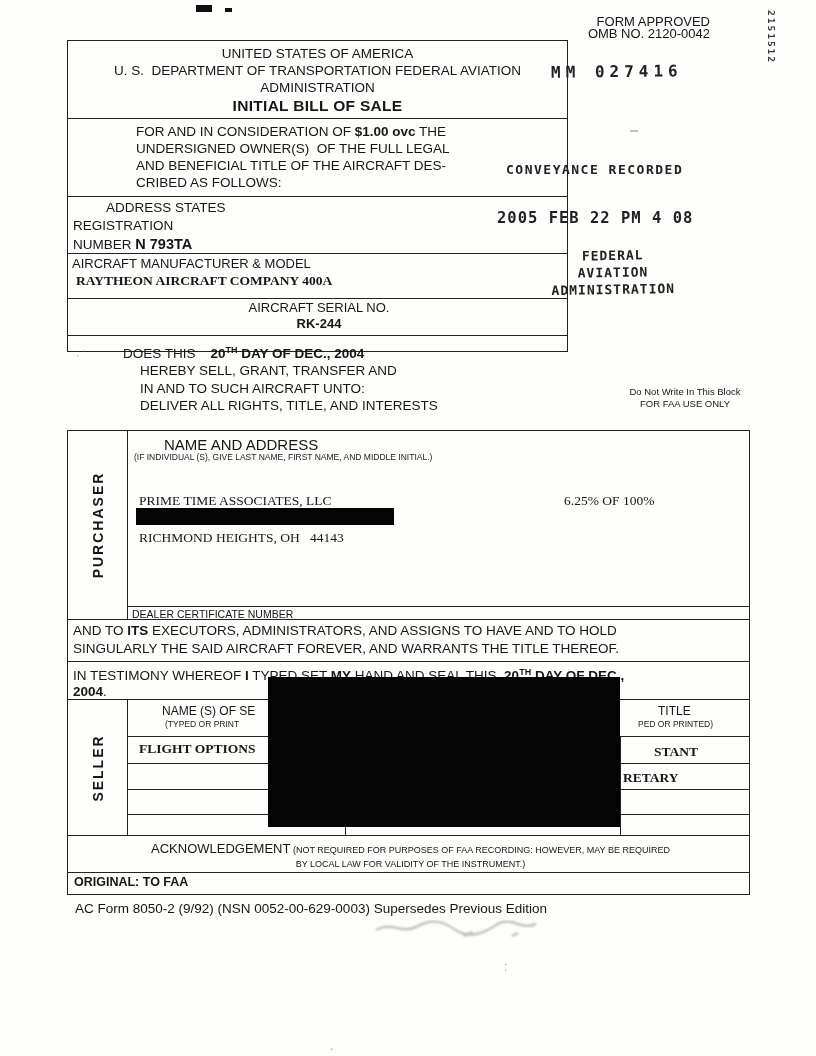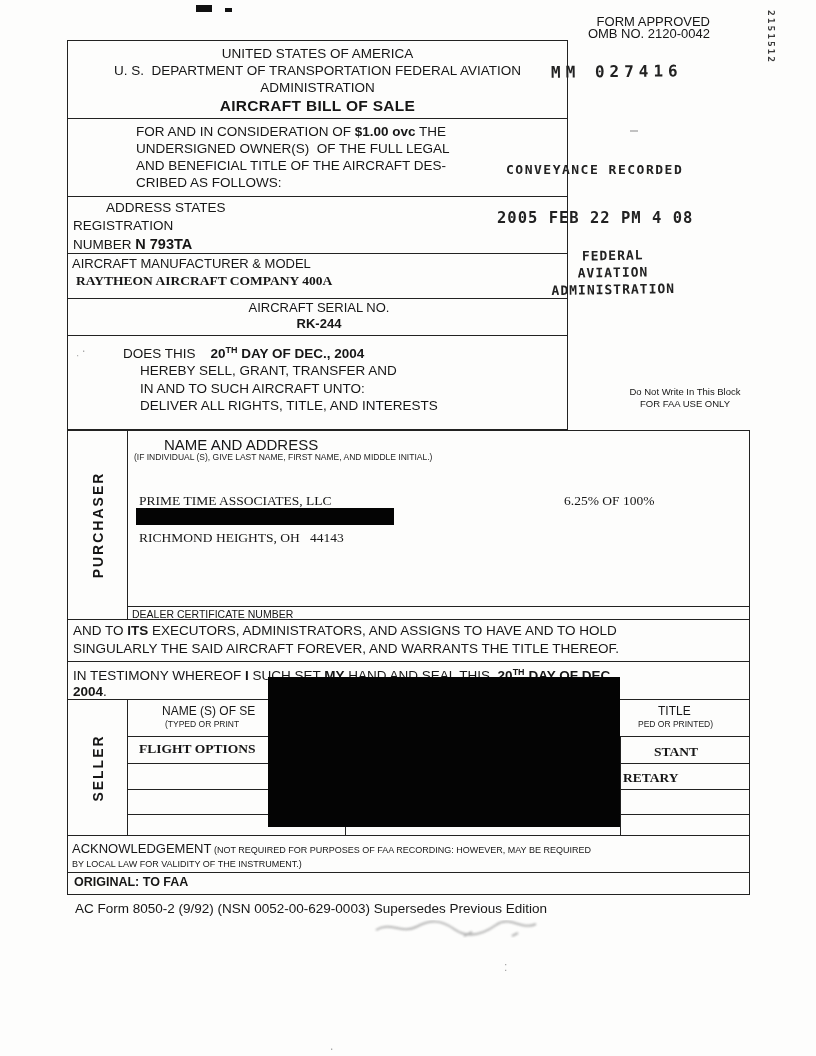--- a/index.html
+++ b/index.html
@@ -50,26 +50,26 @@
   <div class="abs stamp" style="left:548px;top:247px;font-size:13px;letter-spacing:1px;line-height:17px;width:130px;text-align:center;transform:rotate(-1deg);">
     <div class="t">FEDERAL AVIATION</div>
     <div class="t">ADMINISTRATION</div>
   </div>
 
   <div class="abs" style="left:618px;top:386px;width:134px;text-align:center;font-size:9.5px;line-height:11.5px;">
     <div class="t">Do Not Write In This Block</div>
     <div class="t">FOR FAA USE ONLY</div>
   </div>
 
-  <div class="col-box" style="left:67px;top:40px;width:501px;height:390px;">
+  <div class="col-box" style="left:67px;top:40px;width:501px;height:312px;">
 
     <div class="sec" style="height:78px;text-align:center;padding-top:4px;">
       <div class="caps t">UNITED STATES OF AMERICA</div>
       <div class="caps t" style="padding:0 14px;">U. S.  DEPARTMENT OF TRANSPORTATION FEDERAL AVIATION ADMINISTRATION</div>
-      <div class="t" style="font-size:15.5px;font-weight:bold;letter-spacing:.3px;margin-top:1px;">AIRCRAFT BILL OF SALE</div>
+      <div class="t" style="font-size:15.5px;font-weight:bold;letter-spacing:.3px;margin-top:1px;">INITIAL BILL OF SALE</div>
     </div>
 
     <div class="sec" style="height:78px;padding:4px 0 0 68px;">
       <div class="caps"><span class="t">FOR AND IN CONSIDERATION OF </span><b class="t">$1.00 ovc</b><span class="t"> THE</span></div>
       <div class="caps t">UNDERSIGNED OWNER(S)  OF THE FULL LEGAL</div>
       <div class="caps t">AND BENEFICIAL TITLE OF THE AIRCRAFT DES-</div>
       <div class="caps t">CRIBED AS FOLLOWS:</div>
     </div>
 
     <div class="sec" style="height:57px;padding-top:2px;">
@@ -112,21 +112,21 @@
       <div class="hline" style="top:175px;"></div>
       <div class="abs t" style="left:64px;top:177px;font-size:10.5px;">DEALER CERTIFICATE NUMBER</div>
     </div>
 
     <div class="sec" style="height:42px;padding:2px 0 0 5px;">
       <div class="caps" style="line-height:18px;"><span class="t">AND TO </span><b class="t">ITS</b><span class="t"> EXECUTORS, ADMINISTRATORS, AND ASSIGNS TO HAVE AND TO HOLD</span></div>
       <div class="caps t" style="line-height:18px;">SINGULARLY THE SAID AIRCRAFT FOREVER, AND WARRANTS THE TITLE THEREOF.</div>
     </div>
 
     <div class="sec" style="height:38px;padding:1px 0 0 5px;">
-      <div class="caps" style="line-height:16.5px;"><span class="t">IN TESTIMONY WHEREOF </span><b class="t">I</b><span class="t"> SUCH SET </span><b class="t">MY</b><span class="t"> HAND AND SEAL THIS  </span><b><span class="t">20</span><sup>TH</sup><span class="t"> DAY OF DEC.,</span></b></div>
+      <div class="caps" style="line-height:16.5px;"><span class="t">IN TESTIMONY WHEREOF </span><b class="t">I</b><span class="t"> TYPED SET </span><b class="t">MY</b><span class="t"> HAND AND SEAL THIS  </span><b><span class="t">20</span><sup>TH</sup><span class="t"> DAY OF DEC.,</span></b></div>
       <div class="caps" style="line-height:16.5px;"><b class="t">2004</b><span class="t">.</span></div>
     </div>
 
     <div class="sec" style="height:136px;">
       <div class="vstrip">
         <span class="t">SELLER</span>
       </div>
       <div class="abs t" style="left:94px;top:4px;font-size:12px;">NAME (S) OF SE</div>
       <div class="abs small t" style="left:97px;top:19px;">(TYPED OR PRINT</div>
       <div class="abs t" style="left:590px;top:4px;font-size:12px;">TITLE</div>
@@ -135,21 +135,21 @@
       <div class="hline" style="top:63px;"></div>
       <div class="hline" style="top:89px;"></div>
       <div class="hline" style="top:114px;"></div>
       <div class="vline" style="left:277px;top:36px;bottom:0;"></div>
       <div class="vline" style="left:552px;top:36px;bottom:0;"></div>
       <div class="abs typedb t" style="left:71px;top:41px;">FLIGHT OPTIONS</div>
       <div class="abs typedb t" style="left:586px;top:44px;">STANT</div>
       <div class="abs typedb t" style="left:555px;top:70px;">RETARY</div>
     </div>
 
-    <div class="sec" style="height:37px;padding:3px 0 8px 4px;">
+    <div class="sec" style="height:37px;padding:3px 0 8px 4px;text-align:center;">
       <div><span class="t" style="font-size:13px;">ACKNOWLEDGEMENT</span><span class="t" style="font-size:9px;"> (NOT REQUIRED FOR PURPOSES OF FAA RECORDING: HOWEVER, MAY BE REQUIRED</span></div>
       <div class="t" style="font-size:9px;margin-top:2px;">BY LOCAL LAW FOR VALIDITY OF THE INSTRUMENT.)</div>
     </div>
 
     <div class="sec" style="height:20px;">
       <div class="t" style="font-size:12.5px;font-weight:bold;padding:2px 0 0 6px;">ORIGINAL: TO FAA</div>
     </div>
 
   </div>
 

